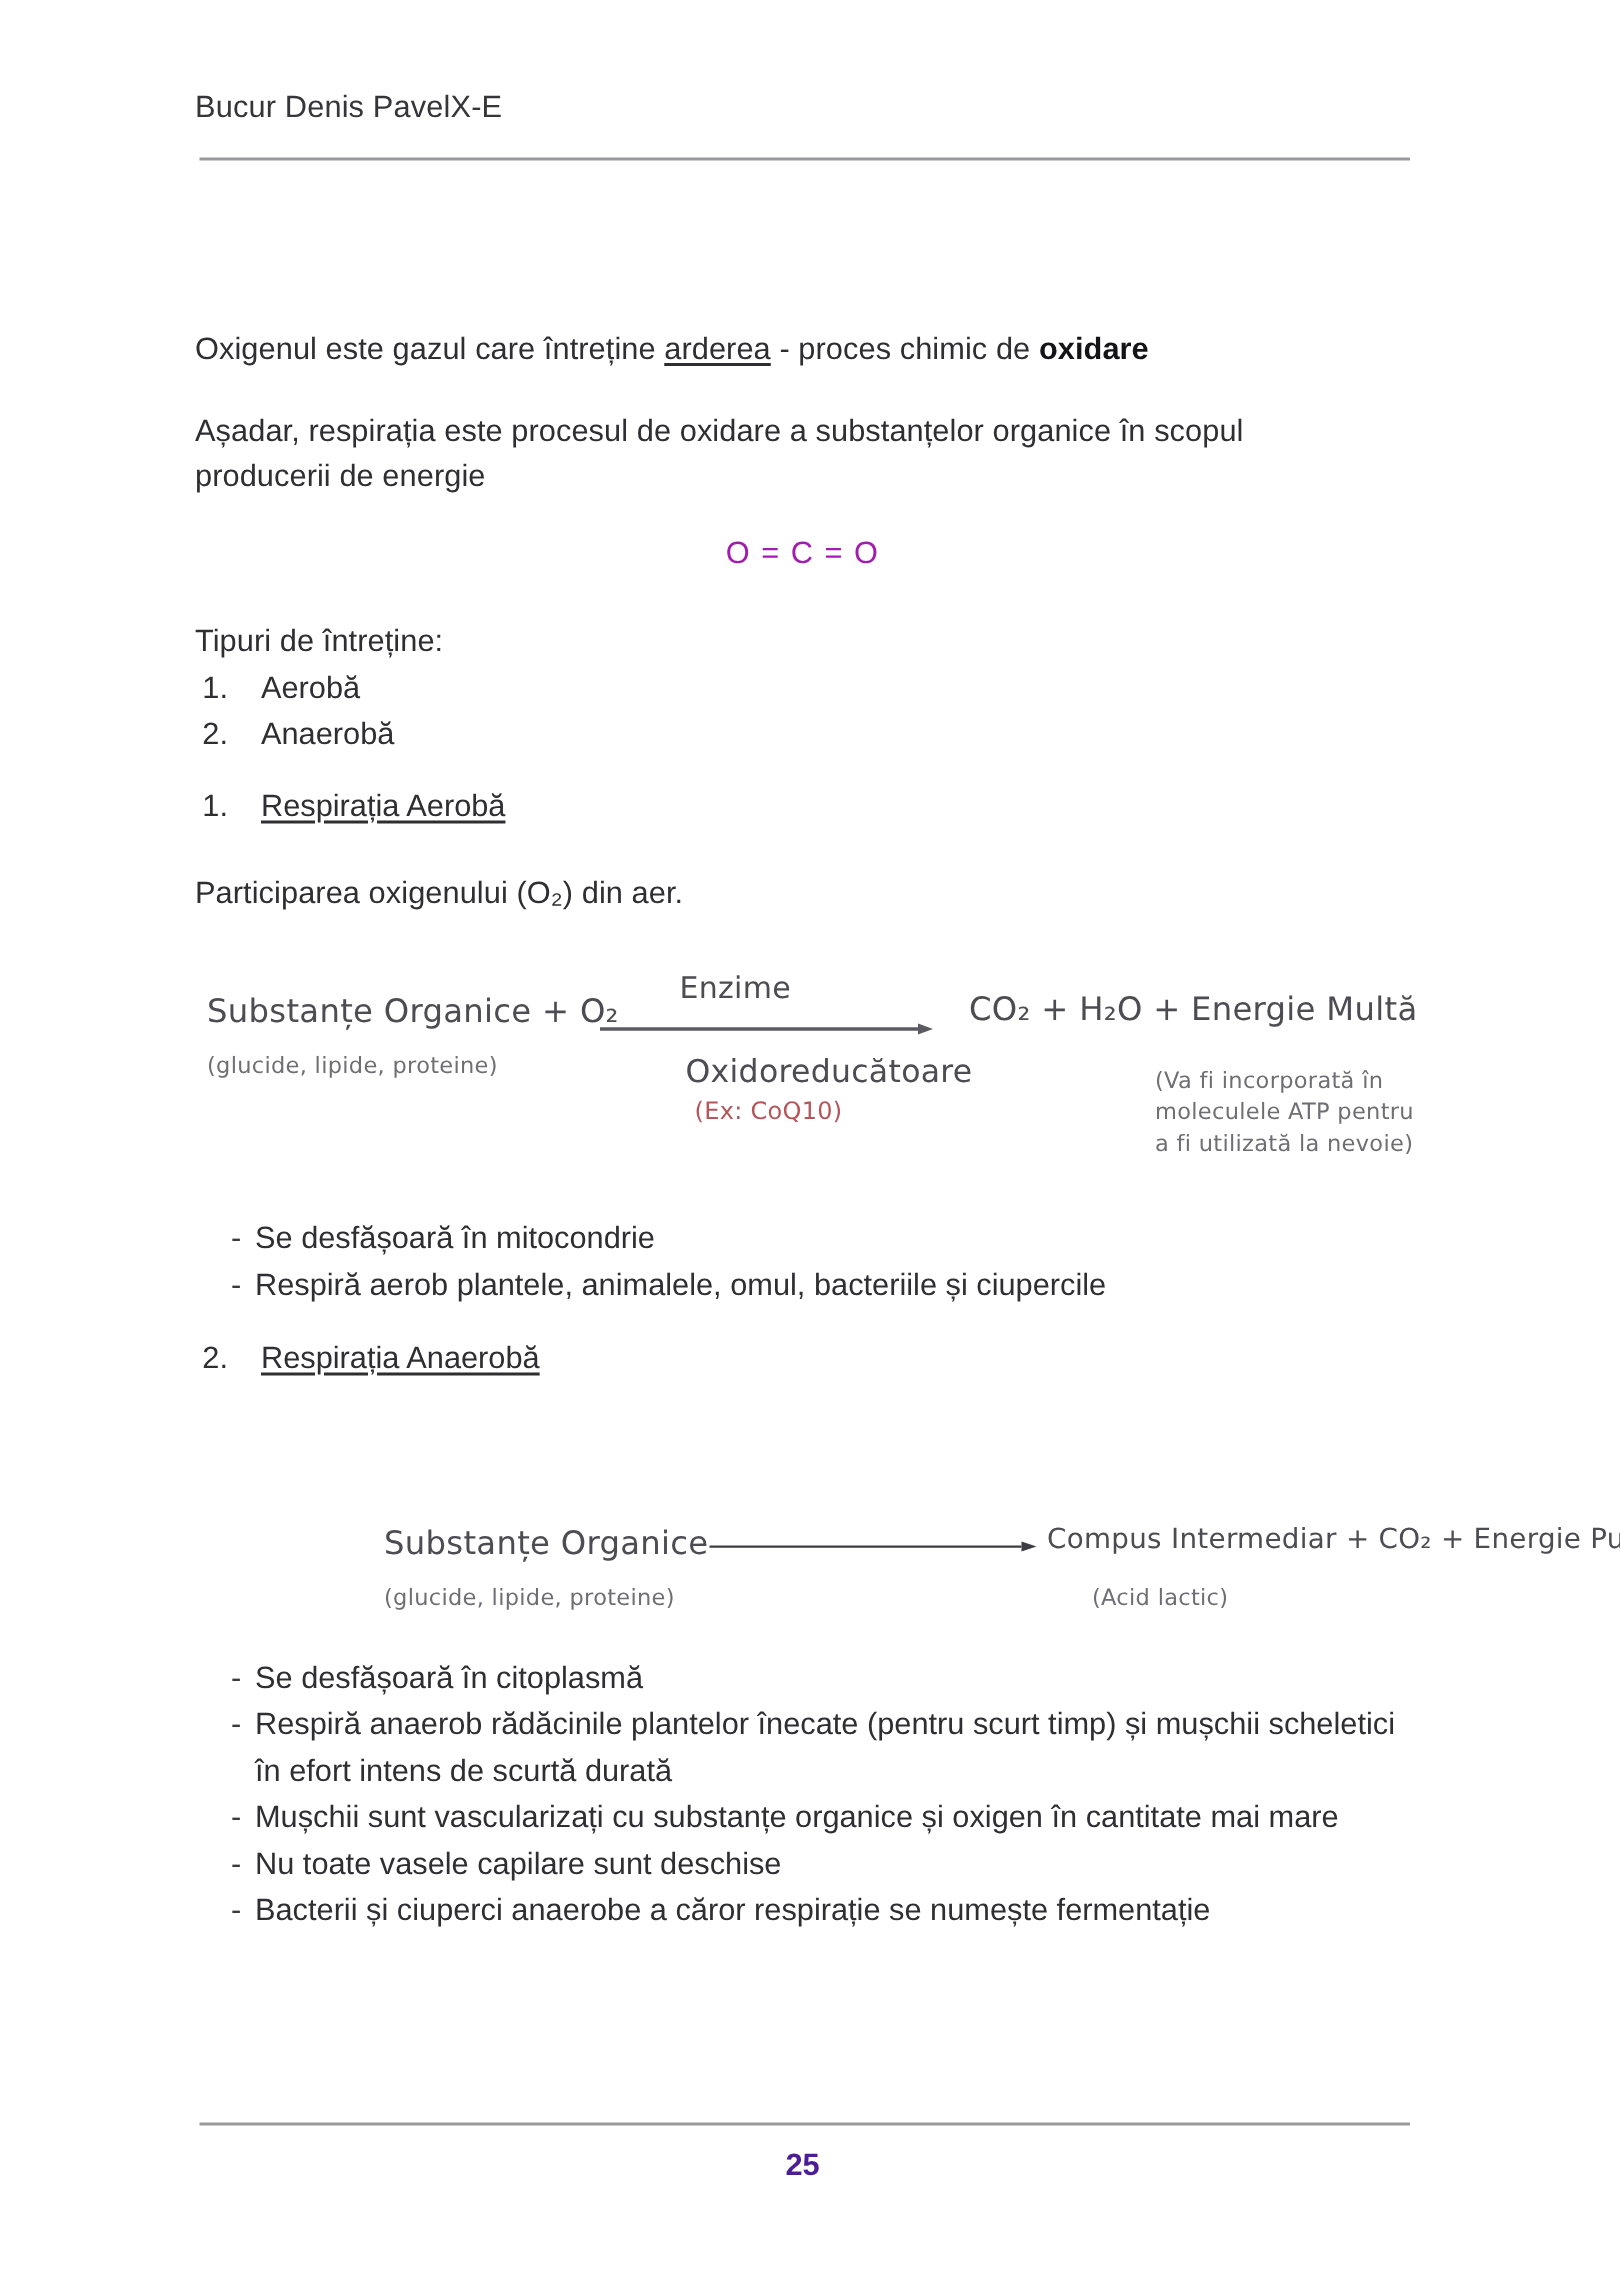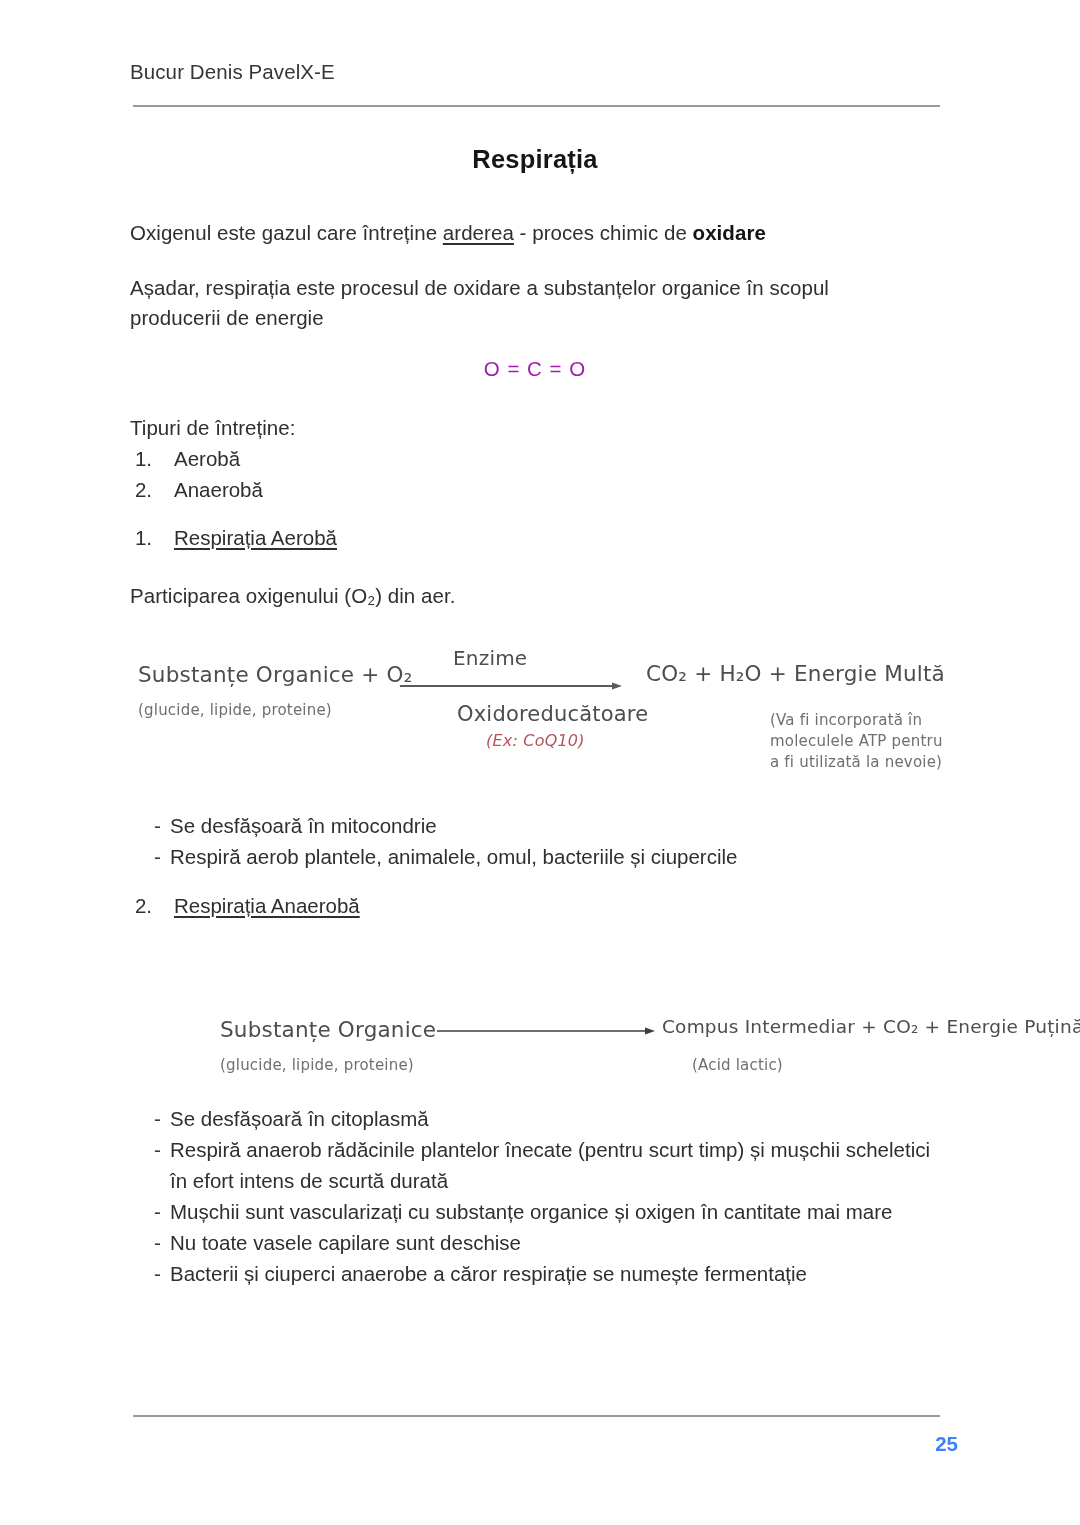--- a/index.html
+++ b/index.html
@@ -16,21 +16,21 @@
     color: #2c2c2c;
     overflow: hidden;
   }
 
   .page {
     position: absolute;
     left: 0; top: 0;
     width: 1080px;
     height: 1525px;
     box-sizing: border-box;
-    padding: 0 82px;
+    padding: 0 118px;
   }
 
   
   .doc-header {
     position: absolute;
     left: 130px;
     top: 60px;
     width: 810px;
     display: flex;
     align-items: baseline;
@@ -179,21 +179,21 @@
     letter-spacing: .2px;
   }
 
   
   .d1 { left: 0; top: 0; }
   .d1-left   { position: absolute; left: 138px; top: 662px; }
   .d1-leftsub{ position: absolute; left: 138px; top: 701px; }
   .d1-above  { position: absolute; left: 453px; top: 646px; font-size: 20px; }
   .d1-arrow  { position: absolute; left: 400px; top: 682px; width: 222px; height: 10px; }
   .d1-below  { position: absolute; left: 417px; top: 702px; font-size: 21px; margin-left: 40px; }
-  .d1-red    { position: absolute; left: 486px; top: 731px; font-style: italic; }
+  .d1-red    { position: absolute; left: 463px; top: 731px; }
   .d1-right  { position: absolute; left: 646px; top: 661px; }
   .d1-note   { position: absolute; left: 770px; top: 710px; width: 180px; }
 
   
   .d2-left   { position: absolute; left: 138px; top: 1017px; }
   .d2-leftsub{ position: absolute; left: 138px; top: 1056px; }
   .d2-arrow  { position: absolute; left: 355px; top: 1026px; width: 218px; height: 10px; }
   .d2-right  { position: absolute; left: 580px; top: 1016px; font-size: 18.5px; }
   .d2-rightsub{position: absolute; left: 610px; top: 1056px; }
 
@@ -203,41 +203,40 @@
   .footer-rule {
     position: absolute;
     left: 133px;
     top: 1415px;
     width: 807px;
     height: 2px;
     background: #9a9a9c;
   }
   .page-num {
     position: absolute;
-    left: 148px;
+    left: 130px;
     top: 1432px;
     width: 810px;
-    text-align: right;
+    text-align: center;
     font-size: 20.5px;
     font-weight: bold;
-    color: #3b82f6;
+    color: #4c1d95;
   }
 </style>
 </head>
 <body>
 
 <div class="page">
 
   <div class="doc-header">
     <span class="h-left">Bucur Denis Pavel</span>
     <span class="h-right">X-E</span>
   </div>
   <div class="header-rule"></div>
 
-  <div class="doc-title">Respirația</div>
 
   <div class="para p1">
     <span>Oxigenul este gazul care întreține </span><u>arderea</u><span> - proces chimic de </span><b>oxidare</b>
   </div>
 
   <div class="para p2">Așadar, respirația este procesul de oxidare a substanțelor organice în scopul producerii de energie</div>
 
   <div class="formula">O = C = O</div>
 
   <div class="para p3">Tipuri de întreține:</div>

